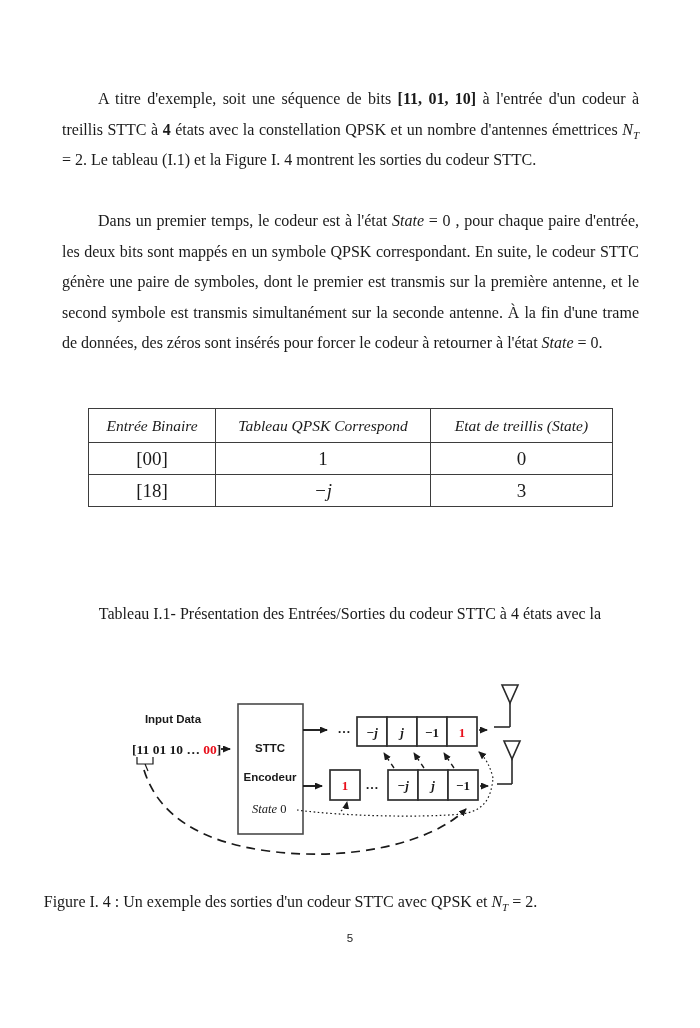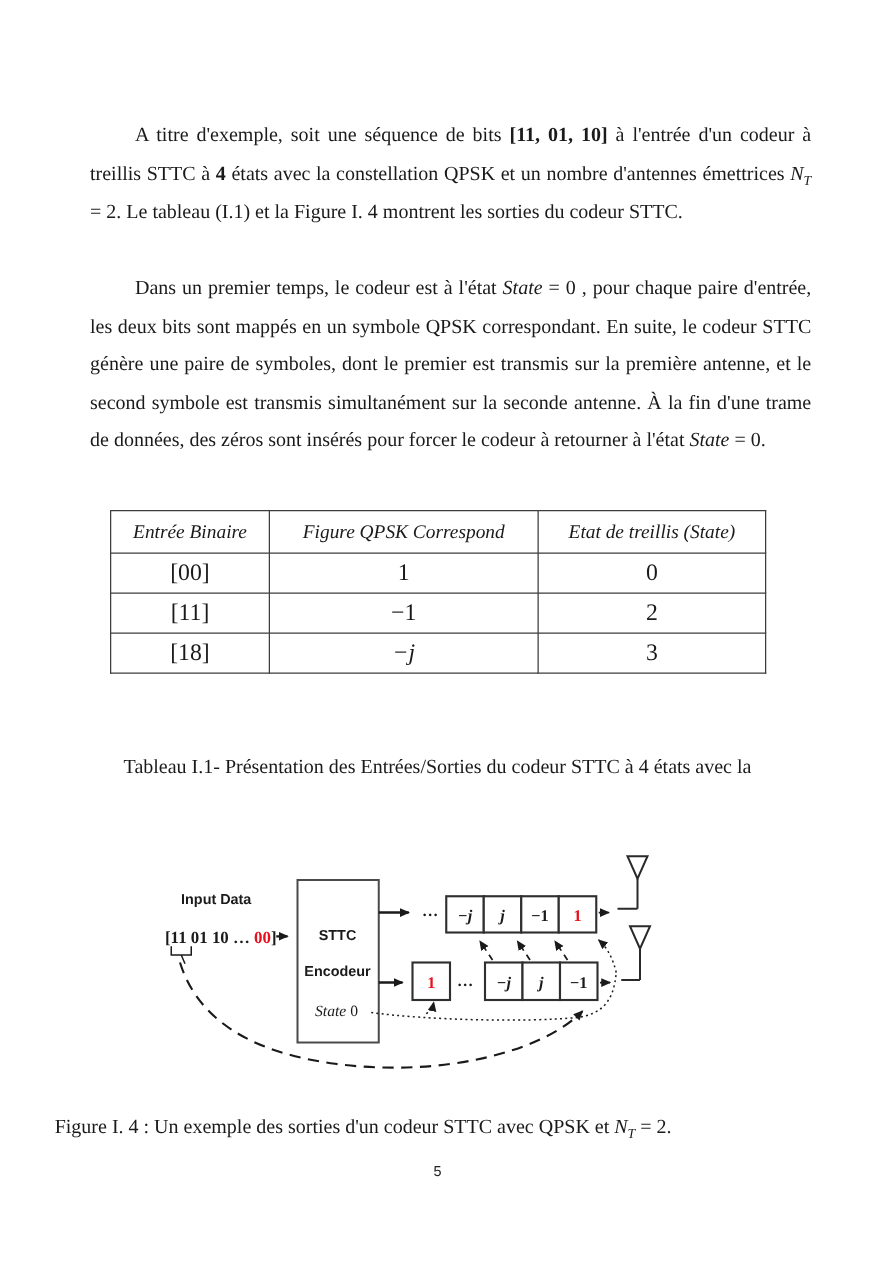--- a/index.html
+++ b/index.html
@@ -1,18 +1,18 @@
 <!DOCTYPE html>
 <html><head>
 <meta charset="utf-8">
 <style>
   html,body{margin:0;padding:0;background:#ffffff;}
   .page{position:relative;width:700px;height:1028px;background:#ffffff;
         font-family:"Liberation Serif",serif;color:#1a1a1a;overflow:hidden;}
-  .para{position:absolute;left:62px;width:577px;margin:10px;text-align:justify;
+  .para{position:absolute;left:62px;width:577px;margin:0;text-align:justify;
         font-size:16px;line-height:30.6px;text-indent:36px;}
   .b{font-weight:bold;}
   .it{font-style:italic;}
   sub.m{font-size:11px;line-height:0;}
   .table-wrap{position:absolute;left:88px;top:408px;}
   table{border-collapse:collapse;background:#fff;}
   th,td{border:1.6px solid #3d3d3d;text-align:center;padding:0 4px;}
   th{font-style:italic;font-weight:normal;font-size:15.5px;height:33px;}
   td{font-size:19px;height:31px;}
   .caption{position:absolute;left:0;width:700px;text-align:center;
@@ -40,34 +40,29 @@
   <div class="table-wrap">
     <table>
       <colgroup>
           <col style="width:127px">
           <col style="width:215px">
           <col style="width:182px">
         </colgroup>
       <thead>
         <tr>
           <th>Entrée Binaire</th>
-          <th>Figure QPSK Correspond</th>
+          <th>Tableau QPSK Correspond</th>
           <th>Etat de treillis (State)</th>
         </tr>
       </thead>
       <tbody>
         <tr>
           <td>[00]</td>
           <td>1</td>
           <td>0</td>
-        </tr>
-        <tr>
-          <td>[11]</td>
-          <td>−1</td>
-          <td>2</td>
         </tr>
         <tr>
           <td>[18]</td>
           <td class="it">−j</td>
           <td>3</td>
         </tr>
       </tbody>
     </table>
   </div>
 

